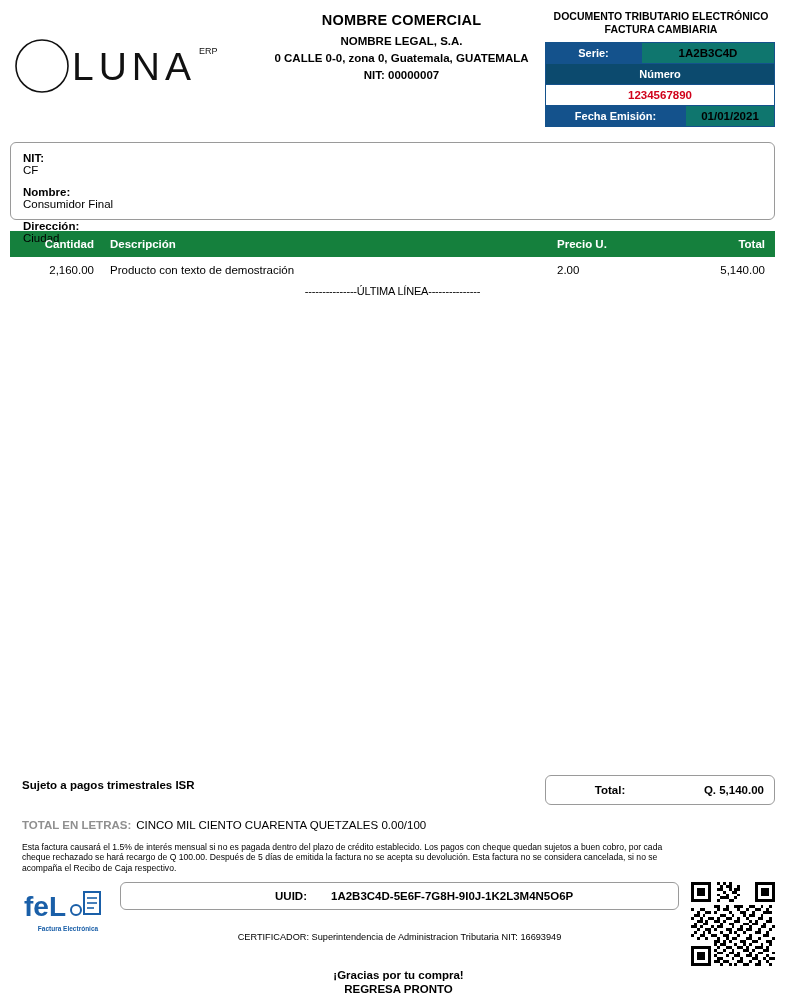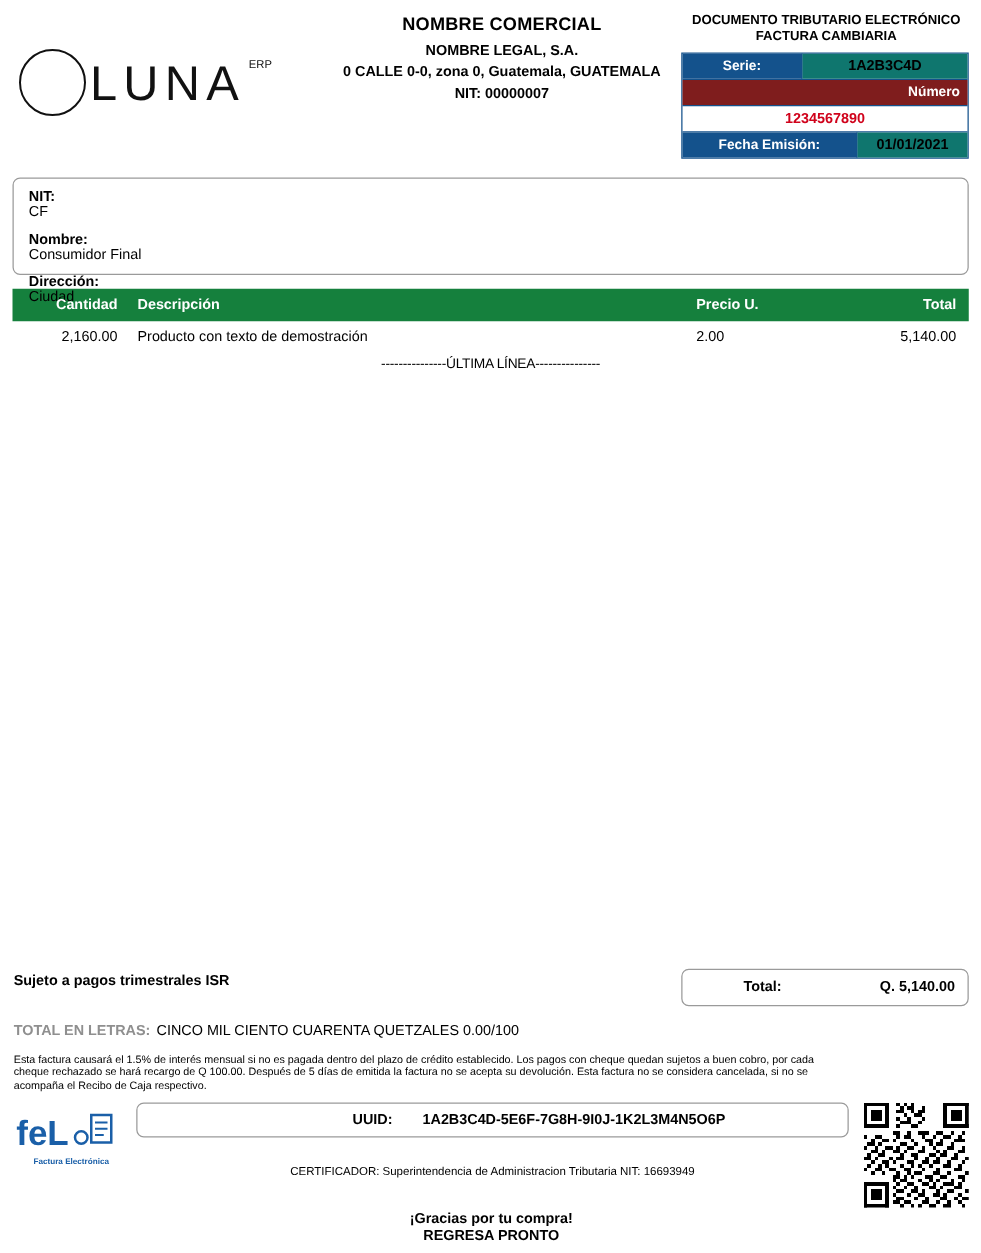--- a/index.html
+++ b/index.html
@@ -96,26 +96,26 @@
   }
   .doc-value {
     flex: 1;
     font-size: 11.5px;
     font-weight: bold;
     text-align: center;
     padding: 4px 6px;
     background: #0f766e;
   }
   .doc-full-label {
-    background: #7f1d1d;
+    background: #0c4a6e;
     color: #fff;
     font-size: 11px;
     font-weight: bold;
     padding: 4px 6px;
-    text-align: right;
+    text-align: center;
     width: 100%;
   }
   .doc-number {
     color: #d0021b;
     font-size: 11.5px;
     font-weight: bold;
     text-align: center;
     padding: 4px 6px;
   }
 
@@ -165,21 +165,21 @@
     text-align: center;
     font-size: 11px;
     margin-top: 9px;
     color: #000;
     letter-spacing: -.2px;
   }
 
   
   .footer {
     position: absolute;
-    left: 1px;
+    left: 12px;
     right: 0;
     bottom: 0;
     padding: 0 10px 6px 10px;
   }
   .totals-wrap {
     display: flex;
     align-items: flex-start;
     justify-content: space-between;
   }
   .isr-note {
@@ -244,21 +244,21 @@
   }
   .uuid-center {
     flex: 1;
     padding: 0 6px;
   }
   .uuid-box {
     border: 1px solid #9a9a9a;
     border-radius: 6px;
     display: flex;
     align-items: center;
-    padding: 6px 28px;
+    padding: 6px 10px;
     height: 28px;
   }
   .uuid-label {
     font-size: 11.5px;
     font-weight: bold;
     width: 200px;
     text-align: right;
     padding-right: 24px;
   }
   .uuid-value {

